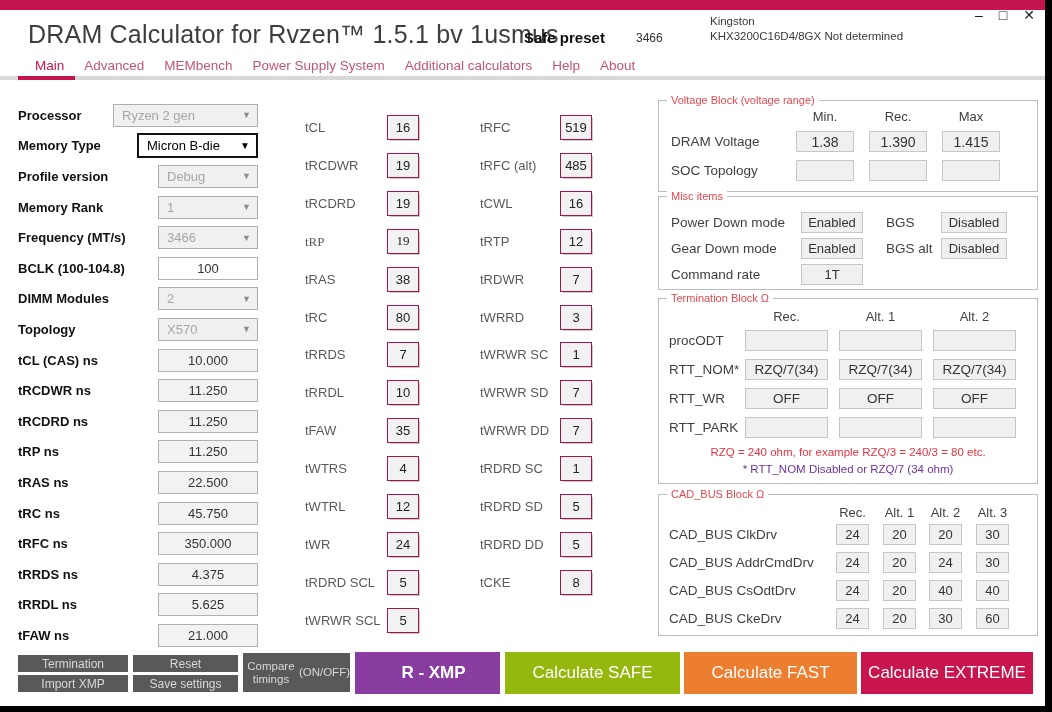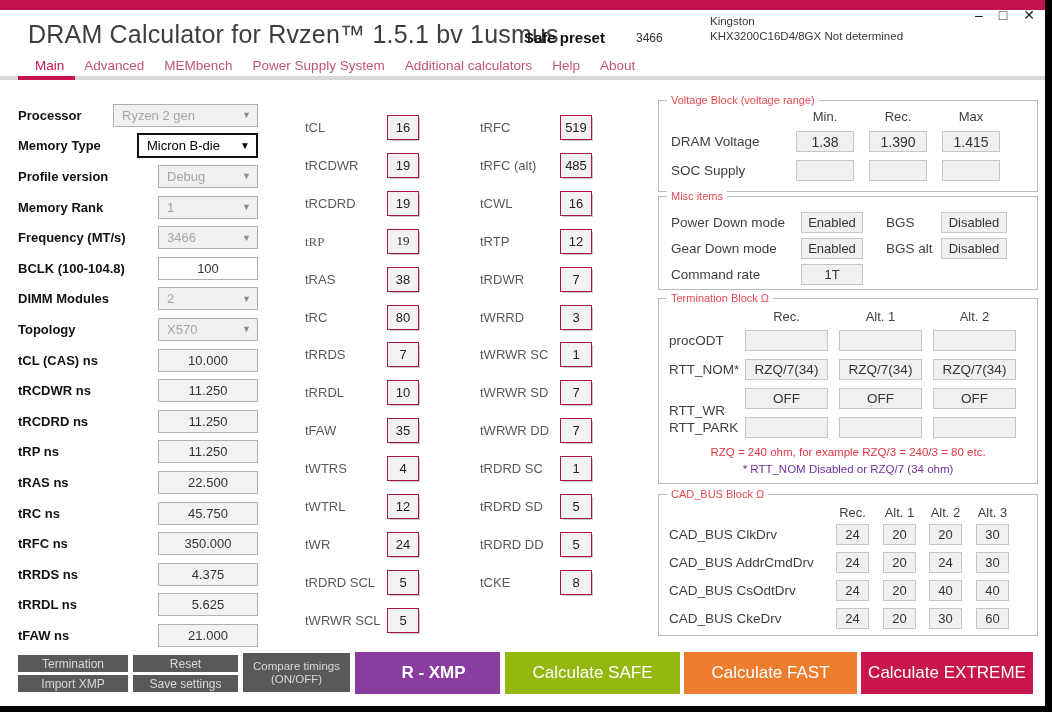--- a/index.html
+++ b/index.html
@@ -64,21 +64,21 @@
   .plabel{position:absolute;font-size:13.5px;color:#3f3f3f;white-space:nowrap}
   .pbox{position:absolute;height:21px;background:#f0f0f0;border:1px solid #c6c6c6;display:flex;
         align-items:center;justify-content:center;font-size:13px;color:#333}
   .note-red{position:absolute;left:0;top:147px;width:100%;text-align:center;font-size:11.5px;color:var(--note-red)}
   .note-purple{position:absolute;left:0;top:164px;width:100%;text-align:center;font-size:11.5px;color:var(--note-purple)}
 
   
   .fbtn{position:absolute;display:flex;align-items:center;justify-content:center;cursor:pointer;
         text-align:center;color:#d9d9d9}
   .fbtn.small{font-size:12px}
-  .fbtn.multi{font-size:11.5px;line-height:13px;flex-direction:column}
+  .fbtn.multi{font-size:11.5px;line-height:13px;}
   .fbtn.large{font-size:17px;color:#fff}
   .fbtn.boldtxt{font-weight:bold}
 </style>
 </head>
 <body>
 
 <div class="window">
   <div class="topbar"></div>
 
   <div class="wincontrols">
@@ -238,21 +238,21 @@
 
   <div class="panel" id="panel-voltage">
     <div class="panel-title">Voltage Block (voltage range)</div>
   <div class="phead" style="position: absolute; left: 137px; top: 8px; width: 58px; height: 16px;">Min.</div>
       <div class="phead" style="position: absolute; left: 210px; top: 8px; width: 58px; height: 16px;">Rec.</div>
       <div class="phead" style="position: absolute; left: 283px; top: 8px; width: 58px; height: 16px;">Max</div>
       <div class="plabel" style="position: absolute; left: 12px; top: 33px;">DRAM Voltage</div>
       <div class="pbox" style="position: absolute; left: 137px; top: 30px; width: 58px; height: 21px; font-size: 14px;">1.38</div>
       <div class="pbox" style="position: absolute; left: 210px; top: 30px; width: 58px; height: 21px; font-size: 14px;">1.390</div>
       <div class="pbox" style="position: absolute; left: 283px; top: 30px; width: 58px; height: 21px; font-size: 14px;">1.415</div>
-      <div class="plabel" style="position: absolute; left: 12px; top: 62px;">SOC Supply</div>
+      <div class="plabel" style="position: absolute; left: 12px; top: 62px;">SOC Topology</div>
       <div class="pbox" style="position: absolute; left: 137px; top: 59px; width: 58px; height: 21px; font-size: 14px;"></div>
       <div class="pbox" style="position: absolute; left: 210px; top: 59px; width: 58px; height: 21px; font-size: 14px;"></div>
       <div class="pbox" style="position: absolute; left: 283px; top: 59px; width: 58px; height: 21px; font-size: 14px;"></div>
     </div>
   <div class="panel" id="panel-misc">
     <div class="panel-title">Misc items</div>
   <div class="plabel" style="position: absolute; left: 12px; top: 18px;">Power Down mode</div>
       <div class="pbox" style="position: absolute; left: 142px; top: 15px; width: 62px; height: 21px;">Enabled</div>
       <div class="plabel" style="position: absolute; left: 227px; top: 18px;">BGS</div>
       <div class="pbox" style="position: absolute; left: 282px; top: 15px; width: 66px; height: 21px;">Disabled</div>
@@ -271,21 +271,21 @@
       <div class="phead" style="position: absolute; left: 180px; top: 10px; width: 83px; height: 16px;">Alt. 1</div>
       <div class="phead" style="position: absolute; left: 274px; top: 10px; width: 83px; height: 16px;">Alt. 2</div>
       <div class="plabel" style="position: absolute; left: 10px; top: 34px;">procODT</div>
       <div class="pbox" style="position: absolute; left: 86px; top: 31px; width: 83px; height: 21px; font-size: 13.5px;"></div>
       <div class="pbox" style="position: absolute; left: 180px; top: 31px; width: 83px; height: 21px; font-size: 13.5px;"></div>
       <div class="pbox" style="position: absolute; left: 274px; top: 31px; width: 83px; height: 21px; font-size: 13.5px;"></div>
       <div class="plabel" style="position: absolute; left: 10px; top: 63px;">RTT_NOM*</div>
       <div class="pbox" style="position: absolute; left: 86px; top: 60px; width: 83px; height: 21px; font-size: 13.5px;">RZQ/7(34)</div>
       <div class="pbox" style="position: absolute; left: 180px; top: 60px; width: 83px; height: 21px; font-size: 13.5px;">RZQ/7(34)</div>
       <div class="pbox" style="position: absolute; left: 274px; top: 60px; width: 83px; height: 21px; font-size: 13.5px;">RZQ/7(34)</div>
-      <div class="plabel" style="position: absolute; left: 10px; top: 104px;">RTT_WR</div>
+      <div class="plabel" style="position: absolute; left: 10px; top: 92px;">RTT_WR</div>
       <div class="pbox" style="position: absolute; left: 86px; top: 89px; width: 83px; height: 21px; font-size: 13.5px;">OFF</div>
       <div class="pbox" style="position: absolute; left: 180px; top: 89px; width: 83px; height: 21px; font-size: 13.5px;">OFF</div>
       <div class="pbox" style="position: absolute; left: 274px; top: 89px; width: 83px; height: 21px; font-size: 13.5px;">OFF</div>
       <div class="plabel" style="position: absolute; left: 10px; top: 121px;">RTT_PARK</div>
       <div class="pbox" style="position: absolute; left: 86px; top: 118px; width: 83px; height: 21px; font-size: 13.5px;"></div>
       <div class="pbox" style="position: absolute; left: 180px; top: 118px; width: 83px; height: 21px; font-size: 13.5px;"></div>
       <div class="pbox" style="position: absolute; left: 274px; top: 118px; width: 83px; height: 21px; font-size: 13.5px;"></div>
     </div>
   <div class="panel" id="panel-cad">
     <div class="panel-title">CAD_BUS Block Ω</div>

